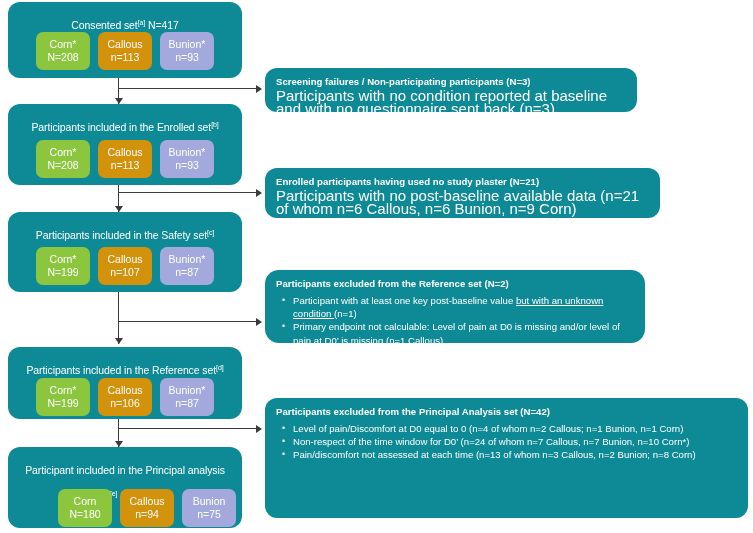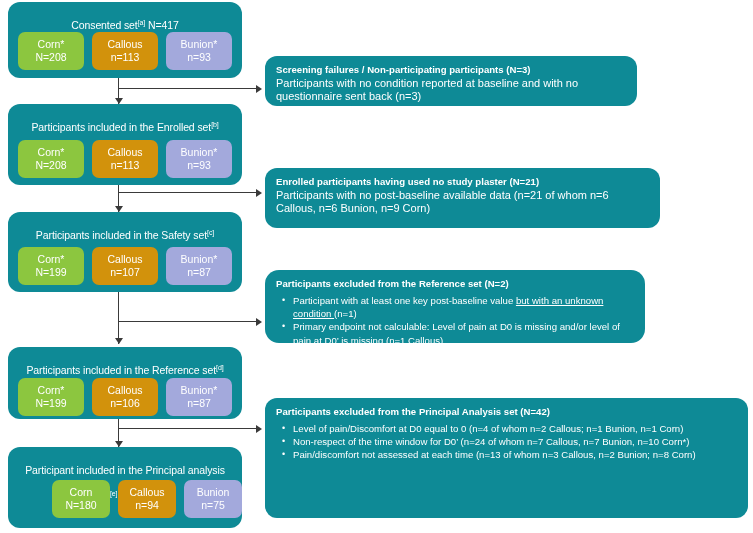--- a/index.html
+++ b/index.html
@@ -44,21 +44,21 @@
   }
   .subrow {
     position: absolute;
     left: 0;
     right: 0;
     display: flex;
     justify-content: center;
     gap: 8px;
   }
   .sub-box {
-    width: 66px;
+    width: 54px;
     height: 38px;
     border-radius: 7px;
     display: flex;
     flex-direction: column;
     align-items: center;
     justify-content: center;
     color: #ffffff;
     font-size: 10.5px;
     line-height: 13px;
   }
@@ -76,21 +76,21 @@
     padding: 7px 10px 7px 11px;
   }
   .note-head {
     font-size: 9.6px;
     line-height: 13px;
     font-weight: bold;
     color: #ffffff;
     margin-bottom: 1px;
   }
   .note-para {
-    font-size: 11px;
+    font-size: 15px;
     line-height: 13px;
     color: #ffffff;
   }
   .note-list {
     margin: 4px;
     padding: 0;
     list-style: none;
   }
   .note-list li {
     position: relative;
@@ -243,42 +243,42 @@
         <span>n=87</span>
       </div>
     </div>
   </div>
 
   <div class="main-box" style="left:8px; top:447px; width:234px; height:81px;">
     <div class="main-title">
       <span>Participant included in the Principal analysis</span><br>
       <span>set</span><sup>[e]</sup><span> N= 349</span>
     </div>
-    <div class="subrow" style="top:33px;padding-left:44px;">
+    <div class="subrow" style="top:42px;padding-left:44px;">
       <div class="sub-box sub-corn">
         <span>Corn</span>
         <span>N=180</span>
       </div>
       <div class="sub-box sub-callous">
         <span>Callous</span>
         <span>n=94</span>
       </div>
       <div class="sub-box sub-bunion">
         <span>Bunion</span>
         <span>n=75</span>
       </div>
     </div>
   </div>
 
-  <div class="note-box" style="left:265px; top:56px; width:372px; height:50px;">
+  <div class="note-box" style="left:265px; top:68px; width:372px; height:44px;">
     <div class="note-head">Screening failures / Non-participating participants (N=3)</div>
     <div class="note-para">Participants with no condition reported at baseline and with no questionnaire sent back (n=3)</div>
   </div>
 
-  <div class="note-box" style="left:265px; top:168px; width:395px; height:60px;">
+  <div class="note-box" style="left:265px; top:168px; width:395px; height:50px;">
     <div class="note-head">Enrolled participants having used no study plaster (N=21)</div>
     <div class="note-para">Participants with no post-baseline available data (n=21 of whom n=6 Callous, n=6 Bunion, n=9 Corn)</div>
   </div>
 
   <div class="note-box" style="left:265px; top:270px; width:380px; height:73px;border-radius:14px;">
     <div class="note-head">Participants excluded from the Reference set (N=2)</div>
     <ul class="note-list">
       <li><span>Participant with at least one key post-baseline value </span><span class="u">but with an unknown condition </span><span>(n=1)</span></li>
       <li><span>Primary endpoint not calculable: Level of pain at D0 is missing and/or level of pain at D0’ is missing (n=1 Callous)</span></li>
     </ul>

